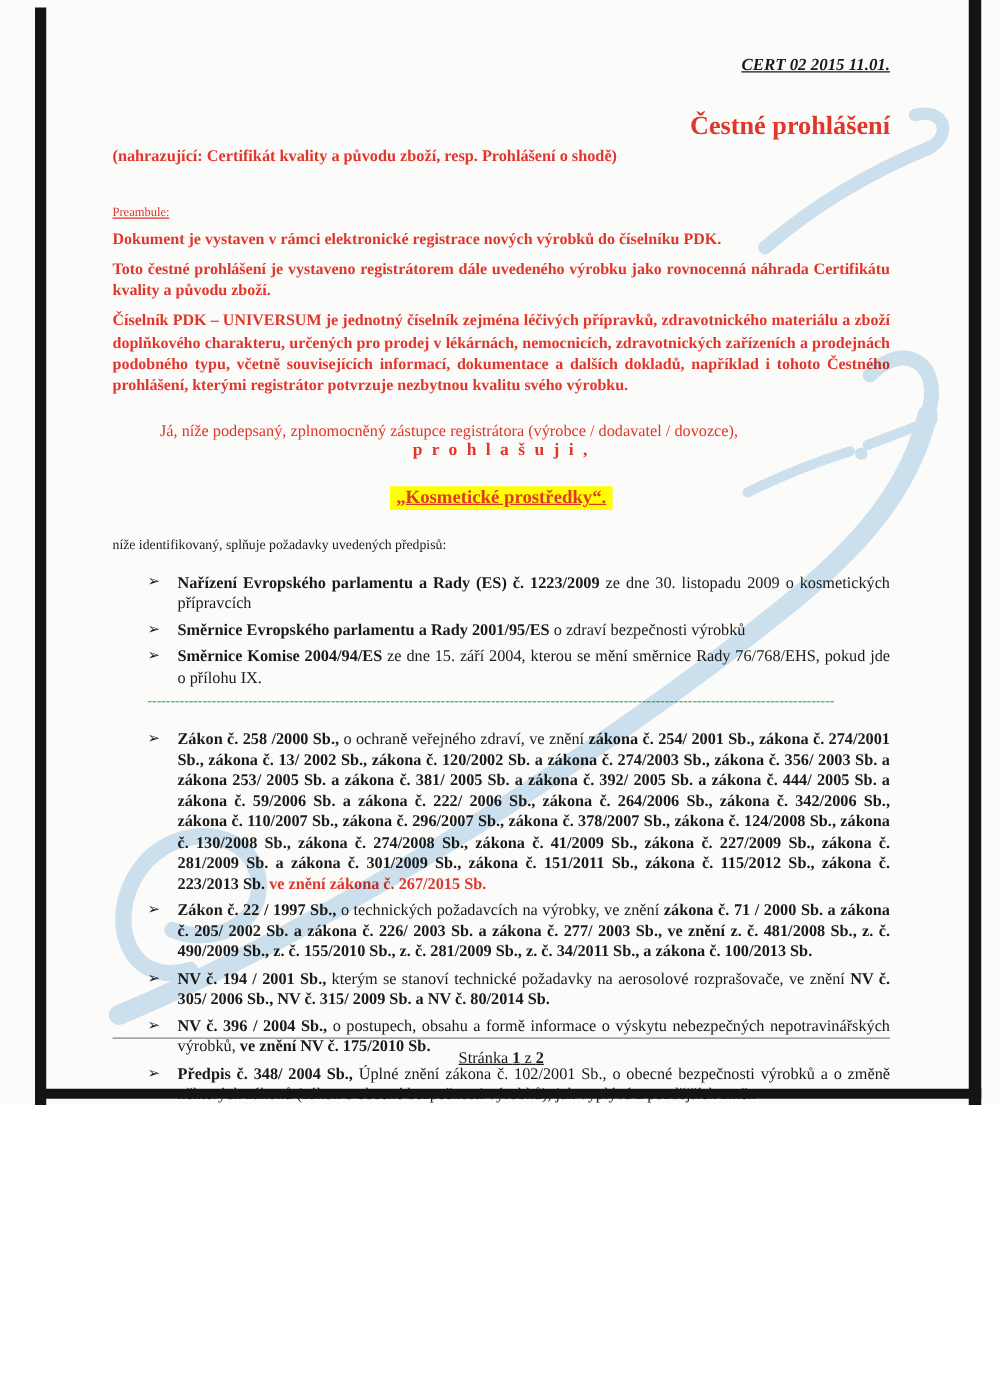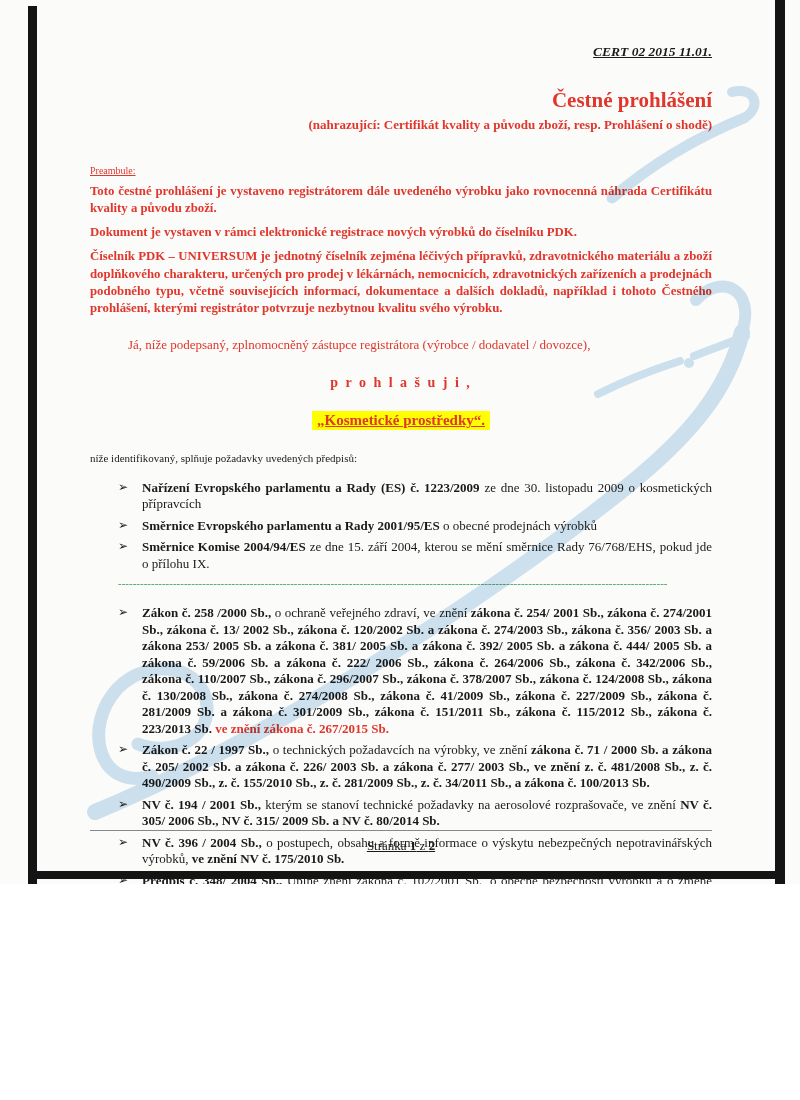--- a/index.html
+++ b/index.html
@@ -36,21 +36,21 @@
     font-size: 13.5px;
   }
   .title {
     margin-top: 28px;
     text-align: right;
     color: #e0362b; font-weight: bold;
     font-size: 21px;
   }
   .subtitle {
     margin-top: 4px;
-    text-align: right;
+    text-align: left;
     color: #e0362b; font-weight: bold;
     font-size: 13px;
   }
   .preamble-heading {
     margin-top: 32px;
     color: #e0362b; font-weight: normal;
     font-size: 10px;
     text-decoration: underline;
   }
   .preamble-p {
@@ -59,21 +59,20 @@
     font-size: 12.8px; line-height: 1.34;
     text-align: justify;
   }
   .intro {
     margin-top: 20px;
     padding-left: 38px;
     color: #e0362b;
     font-size: 13px;
   }
   .verb {
-    margin-top: 22px;
     text-align: center;
     color: #e0362b; font-weight: bold;
     font-size: 14px; letter-spacing: 2px;
   }
   .lead {
     margin-top: 24px;
     color: #e0362b;
     font-size: 13px;
   }
   .product-line { margin-top: 20px; text-align: center; }
@@ -135,36 +134,36 @@
 <div class="page">
 
   <div class="content">
 
     <div class="doc-code">CERT 02 2015 11.01.</div>
 
     <div class="title">Čestné prohlášení</div>
     <div class="subtitle">(nahrazující: Certifikát kvality a původu zboží, resp. Prohlášení o shodě)</div>
 
     <div class="preamble-heading">Preambule:</div>
+    <p class="preamble-p">Dokument je vystaven v rámci elektronické registrace nových výrobků do číselníku PDK.</p>
     <p class="preamble-p">Toto čestné prohlášení je vystaveno registrátorem dále uvedeného výrobku jako rovnocenná náhrada Certifikátu kvality a původu zboží.</p>
-    <p class="preamble-p">Dokument je vystaven v rámci elektronické registrace nových výrobků do číselníku PDK.</p>
     <p class="preamble-p">Číselník PDK – UNIVERSUM je jednotný číselník zejména léčivých přípravků, zdravotnického materiálu a zboží doplňkového charakteru, určených pro prodej v lékárnách, nemocnicích, zdravotnických zařízeních a prodejnách podobného typu, včetně souvisejících informací, dokumentace a dalších dokladů, například i tohoto Čestného prohlášení, kterými registrátor potvrzuje nezbytnou kvalitu svého výrobku.</p>
 
     <div class="intro">Já, níže podepsaný, zplnomocněný zástupce registrátora (výrobce / dodavatel / dovozce),</div>
     <div class="verb">p r o h l a š u j i ,</div>
 
     <div class="product-line">
       <span class="product-highlight">„Kosmetické prostředky“.</span>
     </div>
 
     <div class="compliance">níže identifikovaný, splňuje požadavky uvedených předpisů:</div>
 
     <ul class="reg-list">
         <li><span class="bold">Nařízení Evropského parlamentu a Rady (ES) č. 1223/2009</span><span> ze dne 30. listopadu 2009 o kosmetických přípravcích</span></li>
-        <li><span class="bold">Směrnice Evropského parlamentu a Rady 2001/95/ES</span><span> o obecné prodejnách výrobků</span></li>
+        <li><span class="bold">Směrnice Evropského parlamentu a Rady 2001/95/ES</span><span> o zdraví bezpečnosti výrobků</span></li>
         <li><span class="bold">Směrnice Komise 2004/94/ES</span><span> ze dne 15. září 2004, kterou se mění směrnice Rady 76/768/EHS, pokud jde o přílohu IX.</span></li>
       </ul>
 
     <div class="divider">------------------------------------------------------------------------------------------------------------------------------------------------------</div>
 
     <ul class="reg-list">
         <li><span class="bold">Zákon č. 258 /2000 Sb.,</span><span> o ochraně veřejného zdraví, ve znění </span><span class="bold">zákona č. 254/ 2001 Sb., zákona č. 274/2001 Sb., zákona č. 13/ 2002 Sb., zákona č. 120/2002 Sb. a zákona č. 274/2003 Sb., zákona č. 356/ 2003 Sb. a zákona 253/ 2005 Sb. a zákona č. 381/ 2005 Sb. a zákona č. 392/ 2005 Sb. a zákona č. 444/ 2005 Sb. a zákona č. 59/2006 Sb. a zákona č. 222/ 2006 Sb., zákona č. 264/2006 Sb., zákona č. 342/2006 Sb., zákona č. 110/2007 Sb., zákona č. 296/2007 Sb., zákona č. 378/2007 Sb., zákona č. 124/2008 Sb., zákona č. 130/2008 Sb., zákona č. 274/2008 Sb., zákona č. 41/2009 Sb., zákona č. 227/2009 Sb., zákona č. 281/2009 Sb. a zákona č. 301/2009 Sb., zákona č. 151/2011 Sb., zákona č. 115/2012 Sb., zákona č. 223/2013 Sb.</span><span class="bold red"> ve znění zákona č. 267/2015 Sb.</span></li>
         <li><span class="bold">Zákon č. 22 / 1997 Sb.,</span><span> o technických požadavcích na výrobky, ve znění </span><span class="bold">zákona č. 71 / 2000 Sb. a zákona č. 205/ 2002 Sb. a zákona č. 226/ 2003 Sb. a zákona č. 277/ 2003 Sb., ve znění z. č. 481/2008 Sb., z. č. 490/2009 Sb., z. č. 155/2010 Sb., z. č. 281/2009 Sb., z. č. 34/2011 Sb., a zákona č. 100/2013 Sb.</span></li>
         <li><span class="bold">NV č. 194 / 2001 Sb.,</span><span> kterým se stanoví technické požadavky na aerosolové rozprašovače, ve znění </span><span class="bold">NV č. 305/ 2006 Sb., NV č. 315/ 2009 Sb. a NV č. 80/2014 Sb.</span></li>
         <li><span class="bold">NV č. 396 / 2004 Sb.,</span><span> o postupech, obsahu a formě informace o výskytu nebezpečných nepotravinářských výrobků, </span><span class="bold">ve znění NV č. 175/2010 Sb.</span></li>

